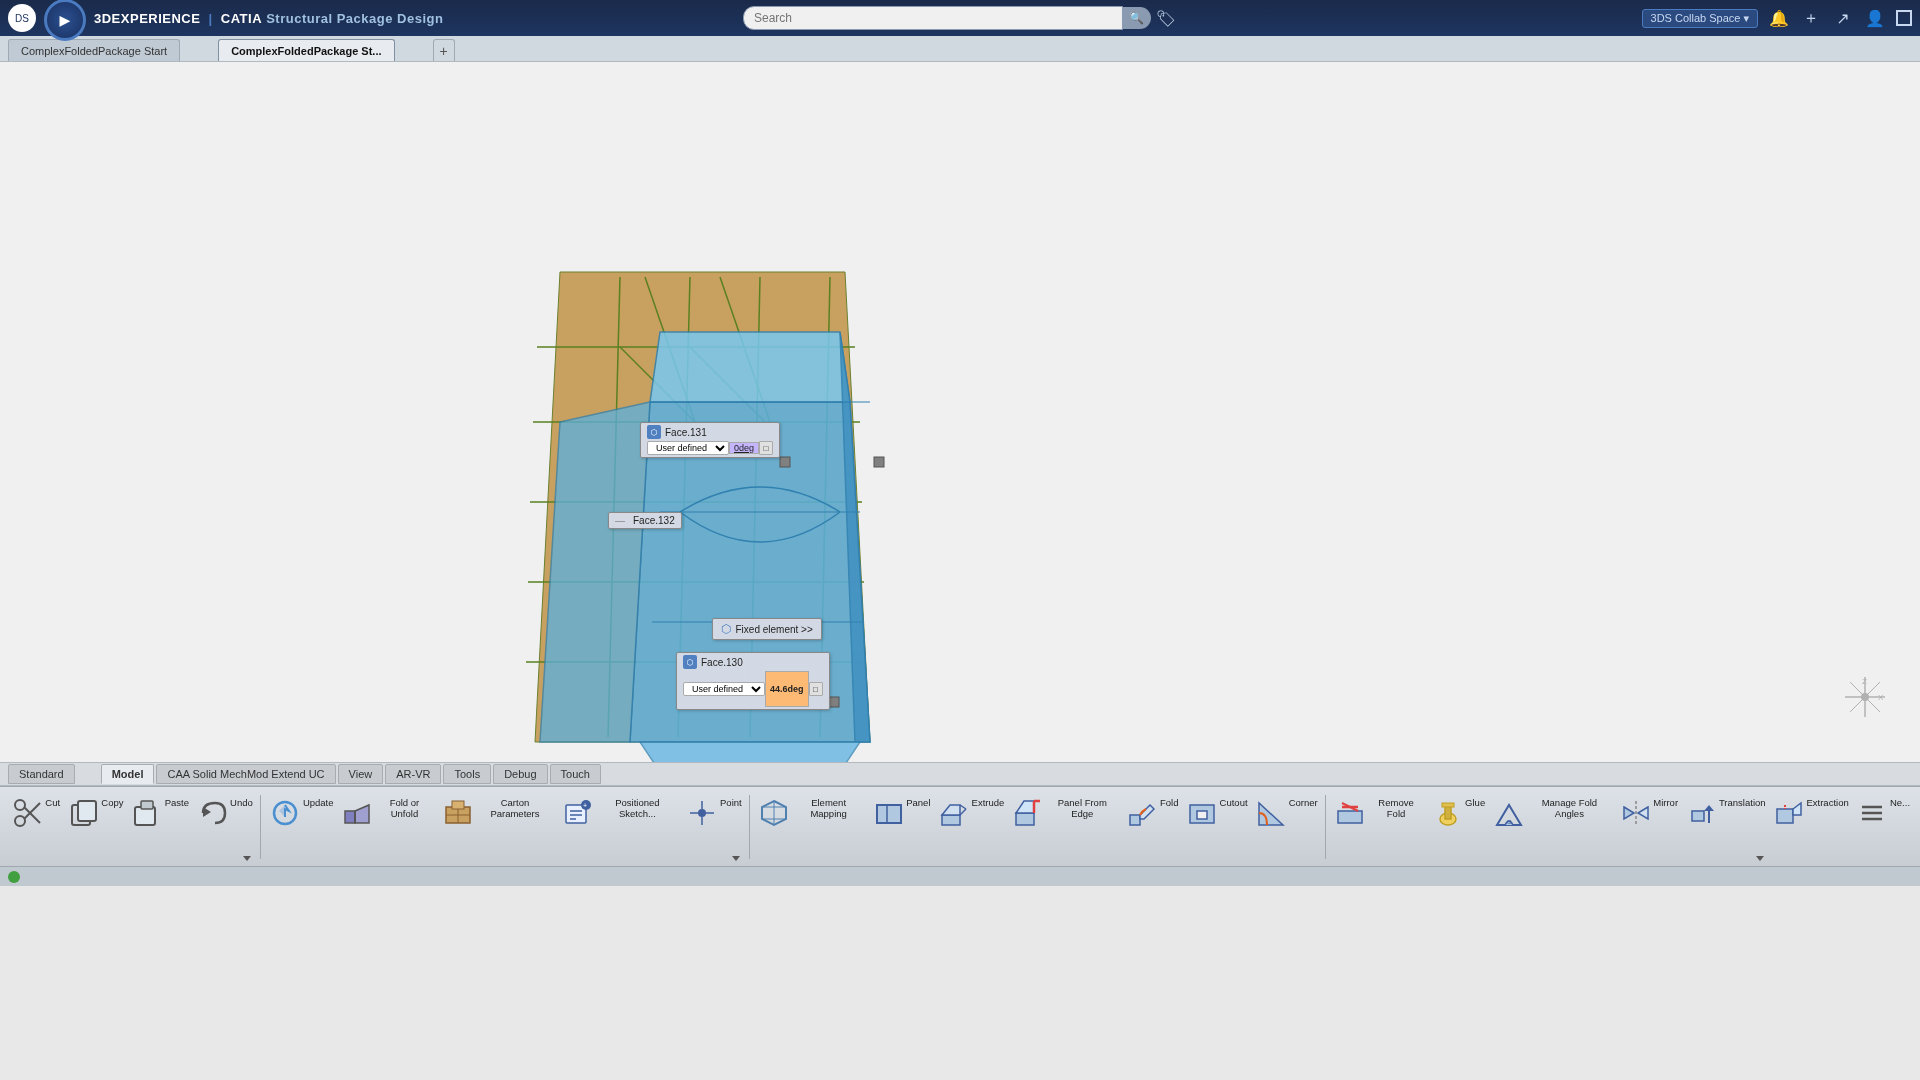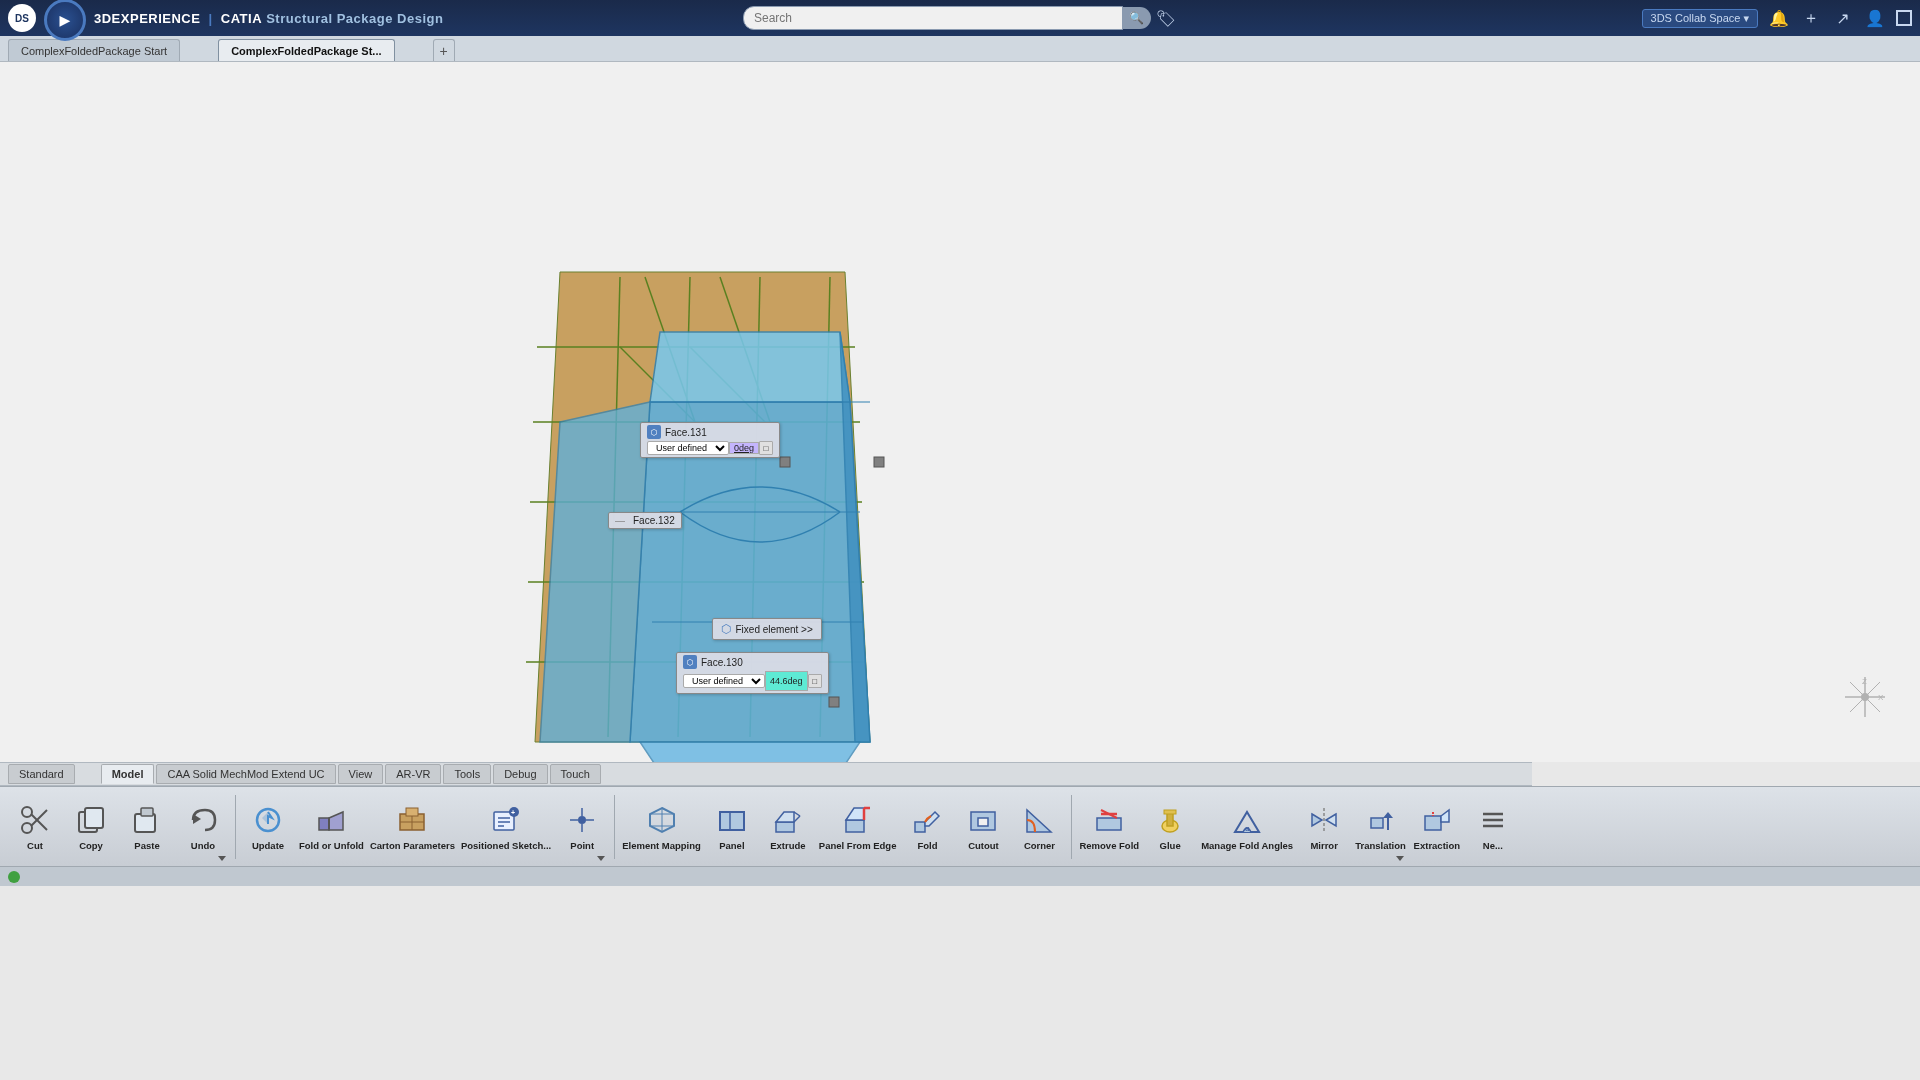--- a/index.html
+++ b/index.html
@@ -14,21 +14,21 @@
       align-items: center;
       padding: 0 8px;
       gap: 8px;
       position: relative;
     }
     #app-logo {
       width: 28px; height: 28px;
       background: #fff;
       border-radius: 50%;
       display: flex; align-items: center; justify-content: center;
-      font-size: 10px; font-weight: bold; color: #1e3560;
+      font-size: 10px; font-weight: normal; color: #1e3560;
     }
     #play-btn {
       width: 42px; height: 42px;
       background: radial-gradient(circle, #2a5090, #1a3060);
       border-radius: 50%;
       border: 3px solid #4a7ac0;
       display: flex; align-items: center; justify-content: center;
       cursor: pointer;
       margin-top: 4px;
     }
@@ -206,21 +206,21 @@
     
     #compass {
       position: absolute;
       right: 30px; bottom: 40px;
       width: 50px; height: 50px;
       opacity: 0.6;
     }
 
     
     #toolbar-tabs {
-      width: 1532px;
+      width: 1920px;
       height: 24px;
       background: #d8dce0;
       display: flex;
       align-items: center;
       padding-left: 8px;
       border-top: 1px solid #b0b8c0;
       border-bottom: 1px solid #b0b8c0;
       gap: 2px;
     }
     .toolbar-tab {
@@ -249,30 +249,28 @@
       display: flex;
       align-items: center;
       padding: 4px 8px;
       gap: 2px;
       border-top: 1px solid #a0a8b0;
       overflow: hidden;
     }
 
     .tool-item {
       display: flex;
-      flex-direction: column;
-      align-items: center;
+      flex-direction: row;
       justify-content: center;
       min-width: 54px;
       height: 72px;
       padding: 4px 2px;
       border-radius: 3px;
       cursor: pointer;
       position: relative;
-      font-weight: bold;
     }
     .tool-item.has-dropdown::after {
       content: '';
       position: absolute; bottom: 2px; right: 4px;
       border-left: 4px solid transparent;
       border-right: 4px solid transparent;
       border-top: 5px solid #555;
     }
 
     .tool-icon {
@@ -427,21 +425,21 @@
 
     <div class="face-label" style="left:676px;top:590px;">
       <div class="face-label-header">
         <span class="face-icon">⬡</span>
         <span>Face.130</span>
       </div>
       <div class="face-row">
         <select class="face-dropdown">
           <option>User defined</option>
         </select>
-        <span style="background:#5eead4;border:1px solid #aaa;padding:4px 4px;font-size:9px;">44.6deg</span>
+        <span style="background:#fdba74;border:1px solid #aaa;padding:12px 4px;font-size:9px;font-weight:bold;">44.6deg</span>
         <span class="face-expand">□</span>
       </div>
     </div>
 
     <div id="compass">
       <svg width="50" height="50" viewBox="0 0 50 50">
         <line x1="25" y1="5" x2="25" y2="45" stroke="#888" stroke-width="1.5"></line>
         <line x1="5" y1="25" x2="45" y2="25" stroke="#888" stroke-width="1.5"></line>
         <line x1="10" y1="10" x2="40" y2="40" stroke="#888" stroke-width="1"></line>
         <line x1="40" y1="10" x2="10" y2="40" stroke="#888" stroke-width="1"></line>

